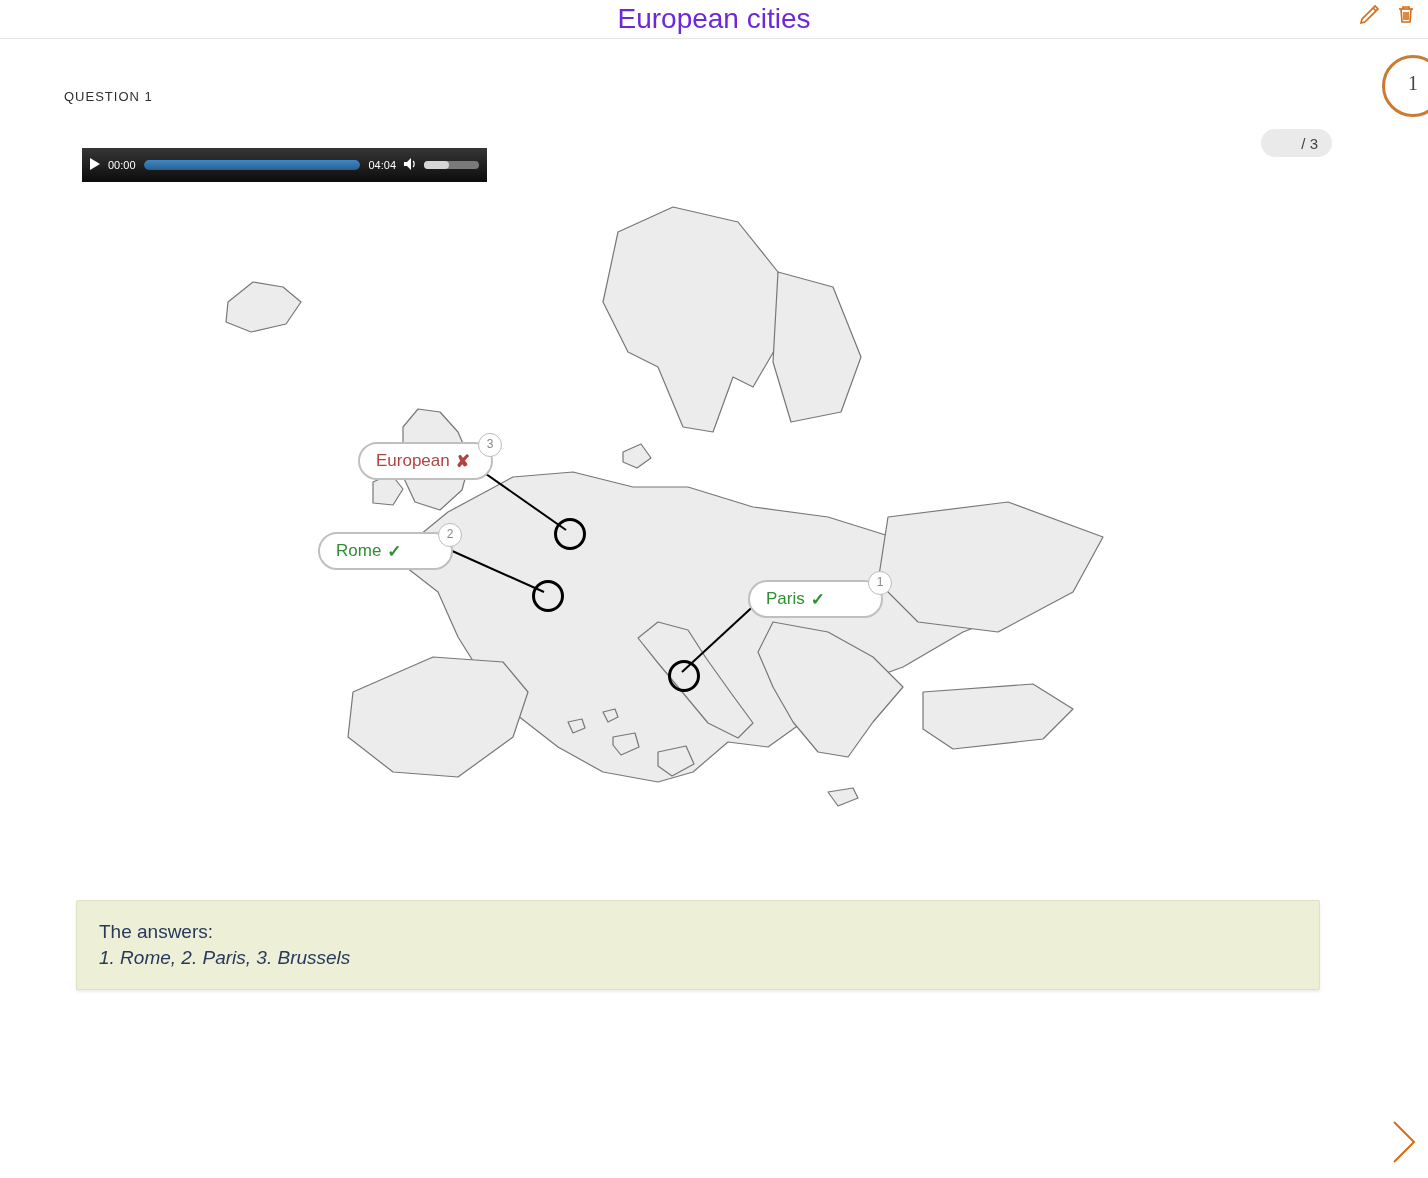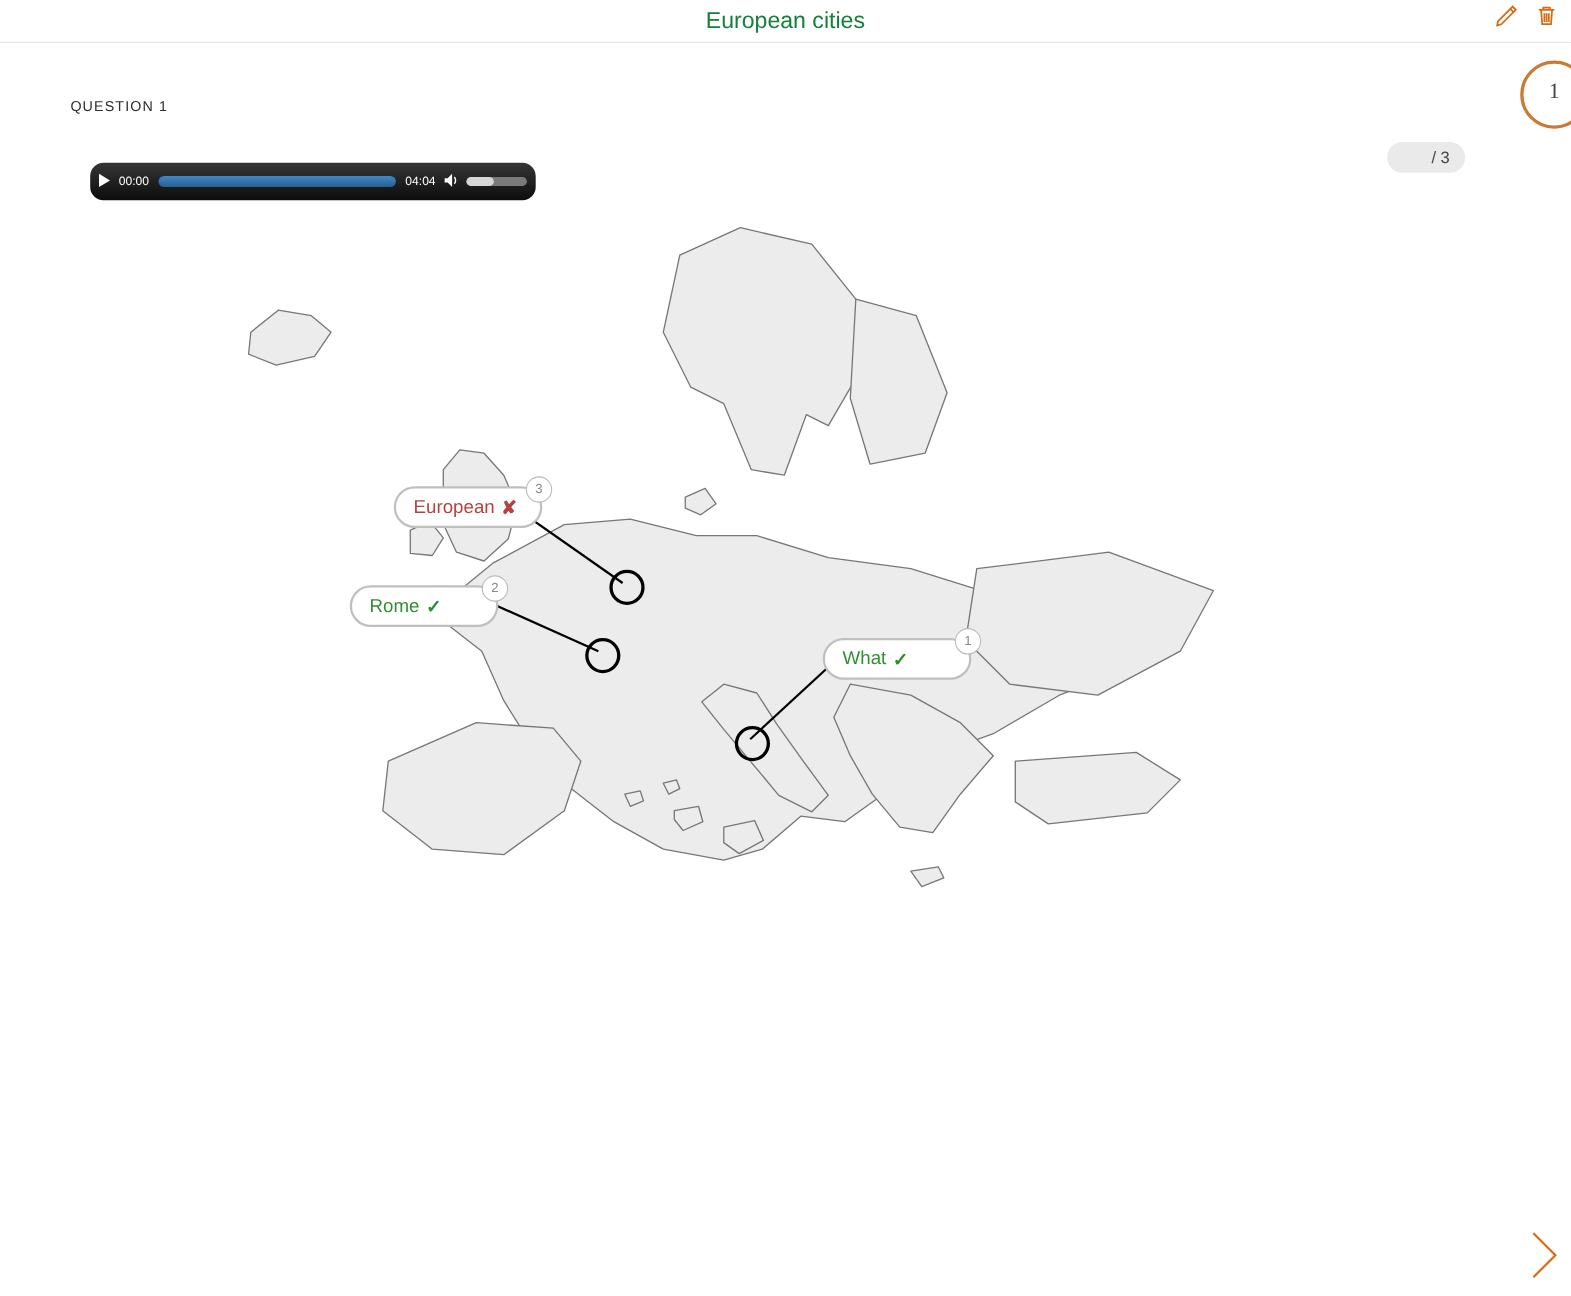--- a/index.html
+++ b/index.html
@@ -14,22 +14,22 @@
   }
 
   .title-bar {
     height: 38px;
     border-bottom: 1px solid #e5e5e5;
     text-align: center;
     position: relative;
   }
   .title-bar .title {
     line-height: 38px;
-    font-size: 21px;
-    color: #15803d;
+    font-size: 28px;
+    color: #6d28d9;
   }
   .title-bar .icons {
     position: absolute;
     right: 8px;
     top: 2px;
     display: flex;
     gap: 8px;
   }
   .icon-btn {
     width: 28px;
@@ -82,21 +82,21 @@
     font-size: 15px;
     color: #444;
   }
 
   .audio-player {
     margin-top: 44px;
     margin-left: 18px;
     width: 405px;
     height: 34px;
     background: linear-gradient(#363636, #0c0c0c);
-    border-radius: 12px;
+    border-radius: 0;
     display: flex;
     align-items: center;
     padding: 0 8px;
     box-sizing: border-box;
     color: #fff;
     font-size: 11px;
     font-family: Helvetica, Arial, sans-serif;
   }
   .audio-player .play { margin-right: 8px; }
   .audio-player .track {
@@ -327,25 +327,29 @@
       <span class="num">3</span>
     </div>
 
     <div class="pill correct" style="left:130px; top:340px; width:135px;">
       <span>Rome</span>
       <span class="mark">✓</span>
       <span class="num">2</span>
     </div>
 
     <div class="pill correct" style="left:560px; top:388px; width:135px;">
-      <span>What</span>
+      <span>Paris</span>
       <span class="mark">✓</span>
       <span class="num">1</span>
     </div>
   </div>
 
+  <div class="answers-box">
+    <div>The answers:</div>
+    <div class="line2">1. Rome, 2. Paris, 3. Brussels</div>
+  </div>
 </div>
 
 <div class="next-arrow">
   <svg viewBox="0 0 28 44" width="28" height="44" fill="none" stroke="currentColor" stroke-width="2">
     <path d="M4 2l20 20L4 42"></path>
   </svg>
 </div>
 
 </body></html>

